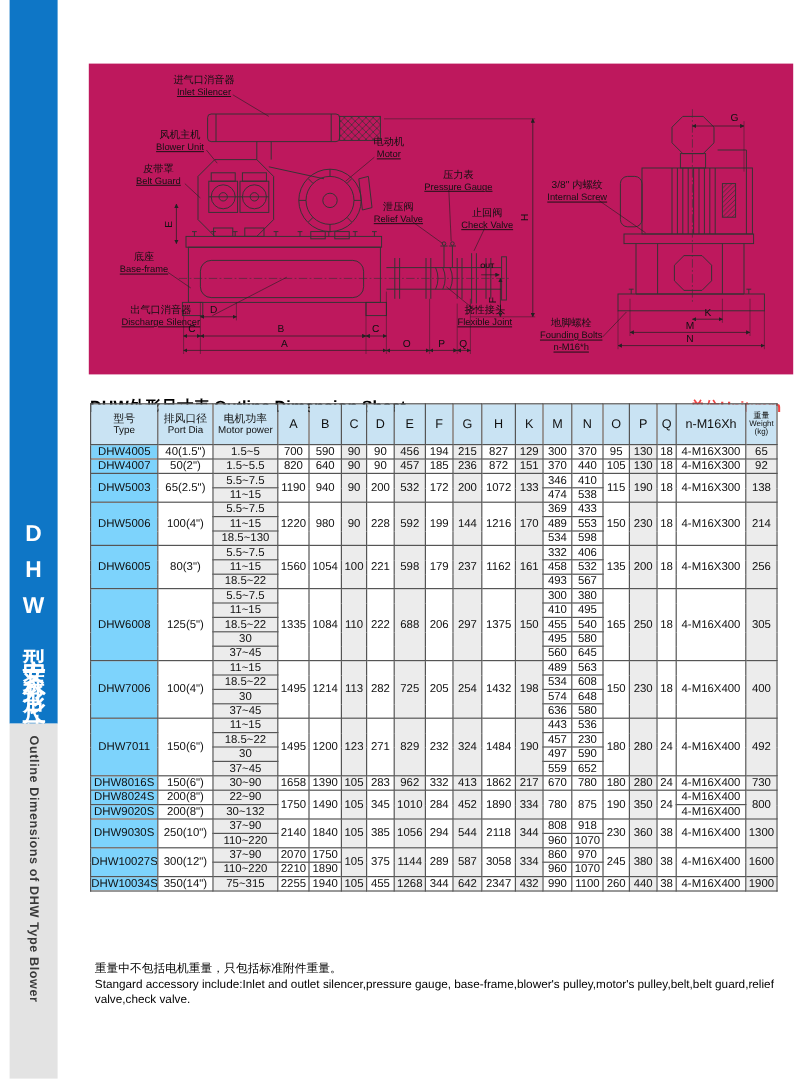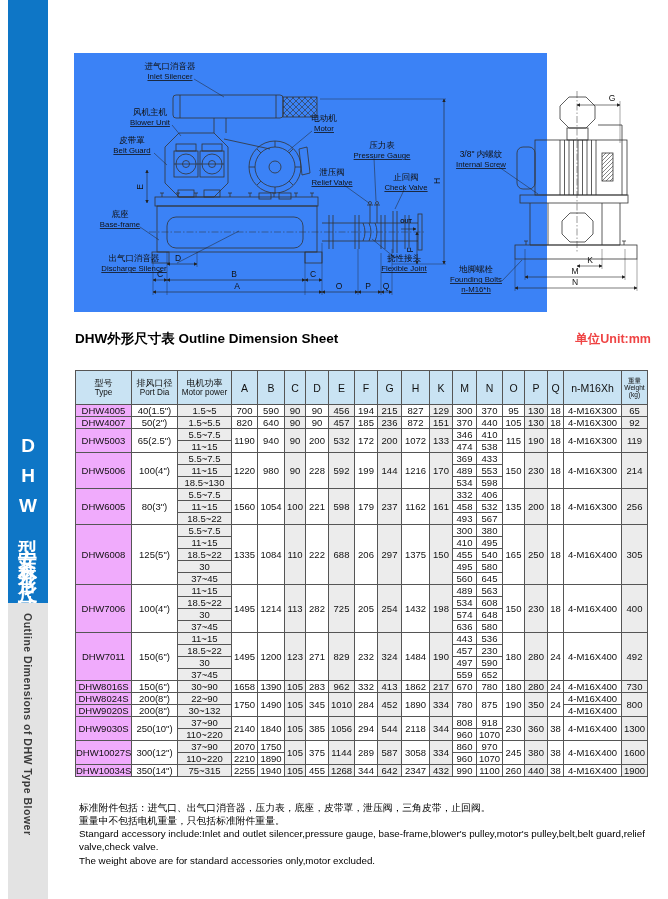--- a/index.html
+++ b/index.html
@@ -7,42 +7,42 @@
   body{position:relative;background:#ffffff;font-family:"Liberation Sans",sans-serif;overflow:hidden}
 
   .blue-bar{position:absolute;left:8px;top:0;width:40px;height:603px;background:#0e76c6;
     display:flex;align-items:flex-end;justify-content:center;padding-bottom:6px}
   .blue-bar .vtext{writing-mode:vertical-rl;text-orientation:upright;color:#fff;
     font-size:19px;font-weight:bold;letter-spacing:9px;line-height:1}
   .gray-bar{position:absolute;left:8px;top:603px;width:40px;height:296px;background:#e3e3e3;
     display:flex;align-items:flex-start;justify-content:center;padding-top:10px}
   .gray-bar .vtext{writing-mode:vertical-rl;color:#3a3a3a;font-size:10.5px;font-weight:bold;letter-spacing:.5px}
 
-  .diagram-panel{position:absolute;left:74px;top:53px;width:473px;height:259px;background:#3b82f6}
+  .diagram-panel{position:absolute;left:74px;top:53px;width:587px;height:259px;background:#be185d}
   .diagram-panel svg{display:block;width:587px;height:259px}
   text{fill:#111}
   .cnl{font-size:8.5px;text-anchor:middle}
   .enl{font-size:7.8px;text-anchor:middle;text-decoration:underline}
   .dimt{font-size:8.5px;text-anchor:middle;fill:#111}
   .tiny{font-size:5.5px;text-anchor:middle;font-weight:bold}
 
   .sheet-head{position:absolute;left:75px;top:330px;width:576px;display:flex;
     justify-content:space-between;align-items:flex-end}
   .sheet-title{font-size:13.5px;font-weight:bold;color:#000}
   .sheet-unit{font-size:12.5px;font-weight:bold;color:#ef4444}
 
-  table.dim{position:absolute;left:75px;top:370px;width:569px;border-collapse:collapse;table-layout:fixed}
+  table.dim{position:absolute;left:75px;top:336px;width:569px;border-collapse:collapse;table-layout:fixed}
   table.dim th,table.dim td{border:1px solid #555;text-align:center;vertical-align:middle;
     padding:0;overflow:hidden;white-space:nowrap;color:#111}
   table.dim th{background:#c9e3f3;font-weight:normal;height:34px;font-size:10.5px}
   table.dim td{height:12px;font-size:9.5px;line-height:1}
   .h-cn{font-size:9px;line-height:1.15}
   .h-en{font-size:8.2px;line-height:1.15}
   .h-xs{font-size:6.6px;line-height:1.1}
-  td.model{background:#f0abfc}
+  td.model{background:#7dd3fc}
   td.power,td.cC,td.cE,td.cG,td.cK,td.cP,td.wt{background:#ececec}
 
   .notes{position:absolute;left:79px;top:801px;width:570px;font-size:9.8px;color:#000;line-height:1.34}
 </style>
 </head>
 <body>
 
 <div class="blue-bar">
   <div class="vtext">DHW型安装外形尺寸图</div>
 </div>
@@ -326,21 +326,21 @@
         <td rowspan="2" class="cF">172</td>
         <td rowspan="2" class="cG">200</td>
         <td rowspan="2" class="cH">1072</td>
         <td rowspan="2" class="cK">133</td>
         <td class="cM">346</td>
         <td class="cN">410</td>
         <td rowspan="2" class="cO">115</td>
         <td rowspan="2" class="cP">190</td>
         <td rowspan="2" class="cQ">18</td>
         <td rowspan="2" class="bolt">4-M16X300</td>
-        <td rowspan="2" class="wt">119</td>
+        <td rowspan="2" class="wt">138</td>
       </tr>
       <tr>
         <td class="power">11~15</td>
         <td class="cM">474</td>
         <td class="cN">538</td>
       </tr>
       <tr>
         <td rowspan="3" class="model">DHW5006</td>
         <td rowspan="3" class="port">100(4")</td>
         <td class="power">5.5~7.5</td>
@@ -635,17 +635,15 @@
         <td class="cO">260</td>
         <td class="cP">440</td>
         <td class="cQ">38</td>
         <td class="bolt">4-M16X400</td>
         <td class="wt">1900</td>
       </tr>
     </tbody>
 </table>
 
 <div class="notes">
-  <div>标准附件包括：进气口、出气口消音器，压力表，底座，皮带罩，泄压阀，三角皮带，止回阀。</div>
   <div>重量中不包括电机重量，只包括标准附件重量。</div>
   <div>Stangard accessory include:Inlet and outlet silencer,pressure gauge, base-frame,blower's pulley,motor's pulley,belt,belt guard,relief valve,check valve.</div>
-  <div>The weight above are for standard accessories only,motor excluded.</div>
 </div>
 
 </body></html>

